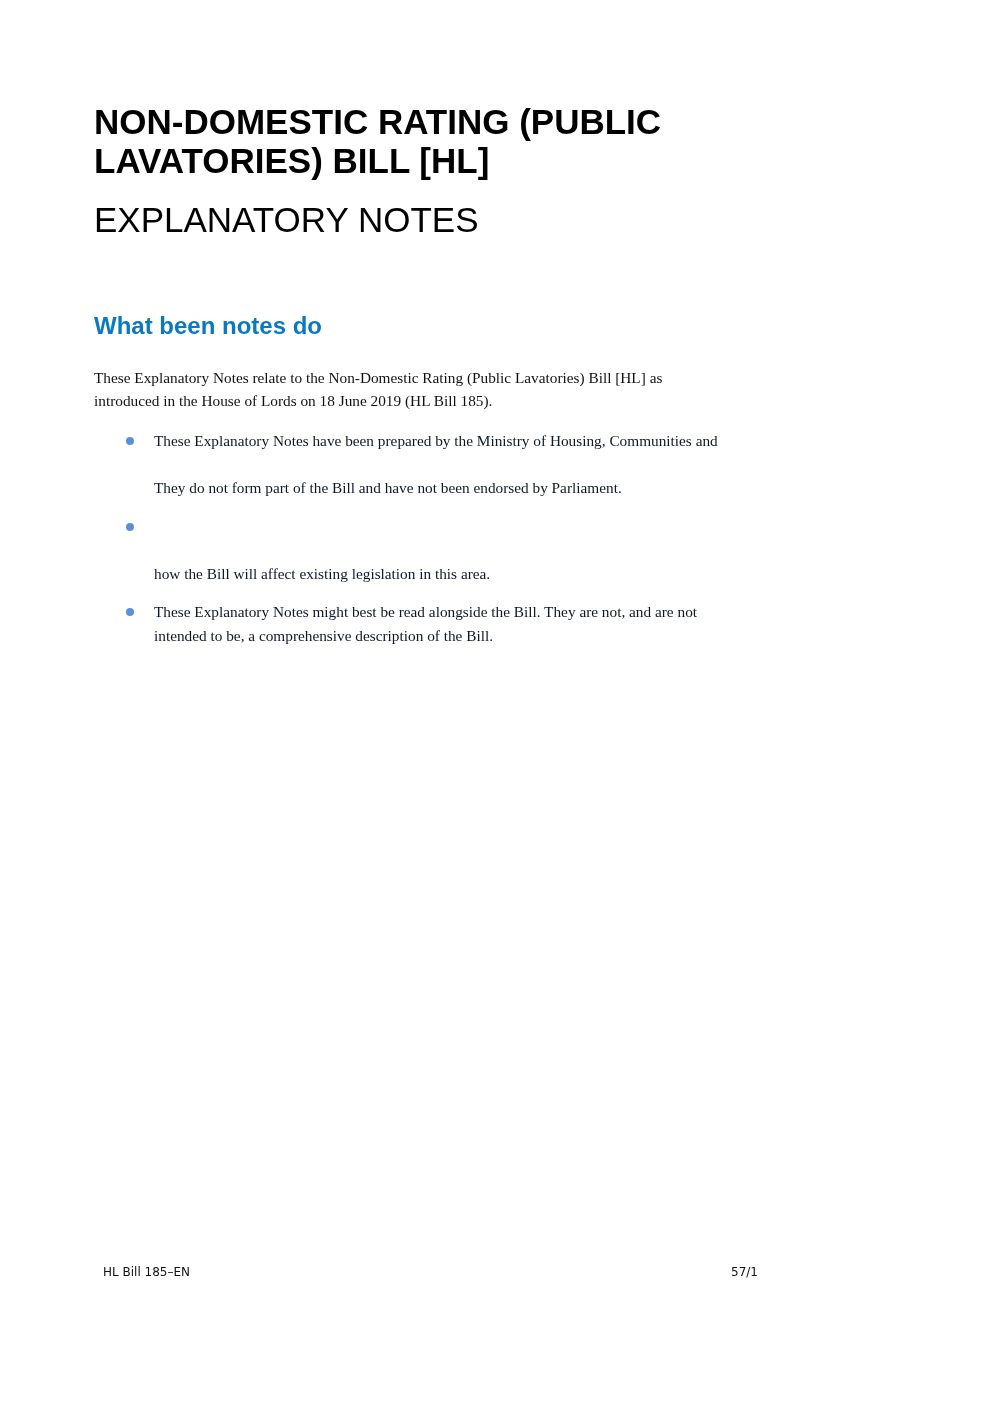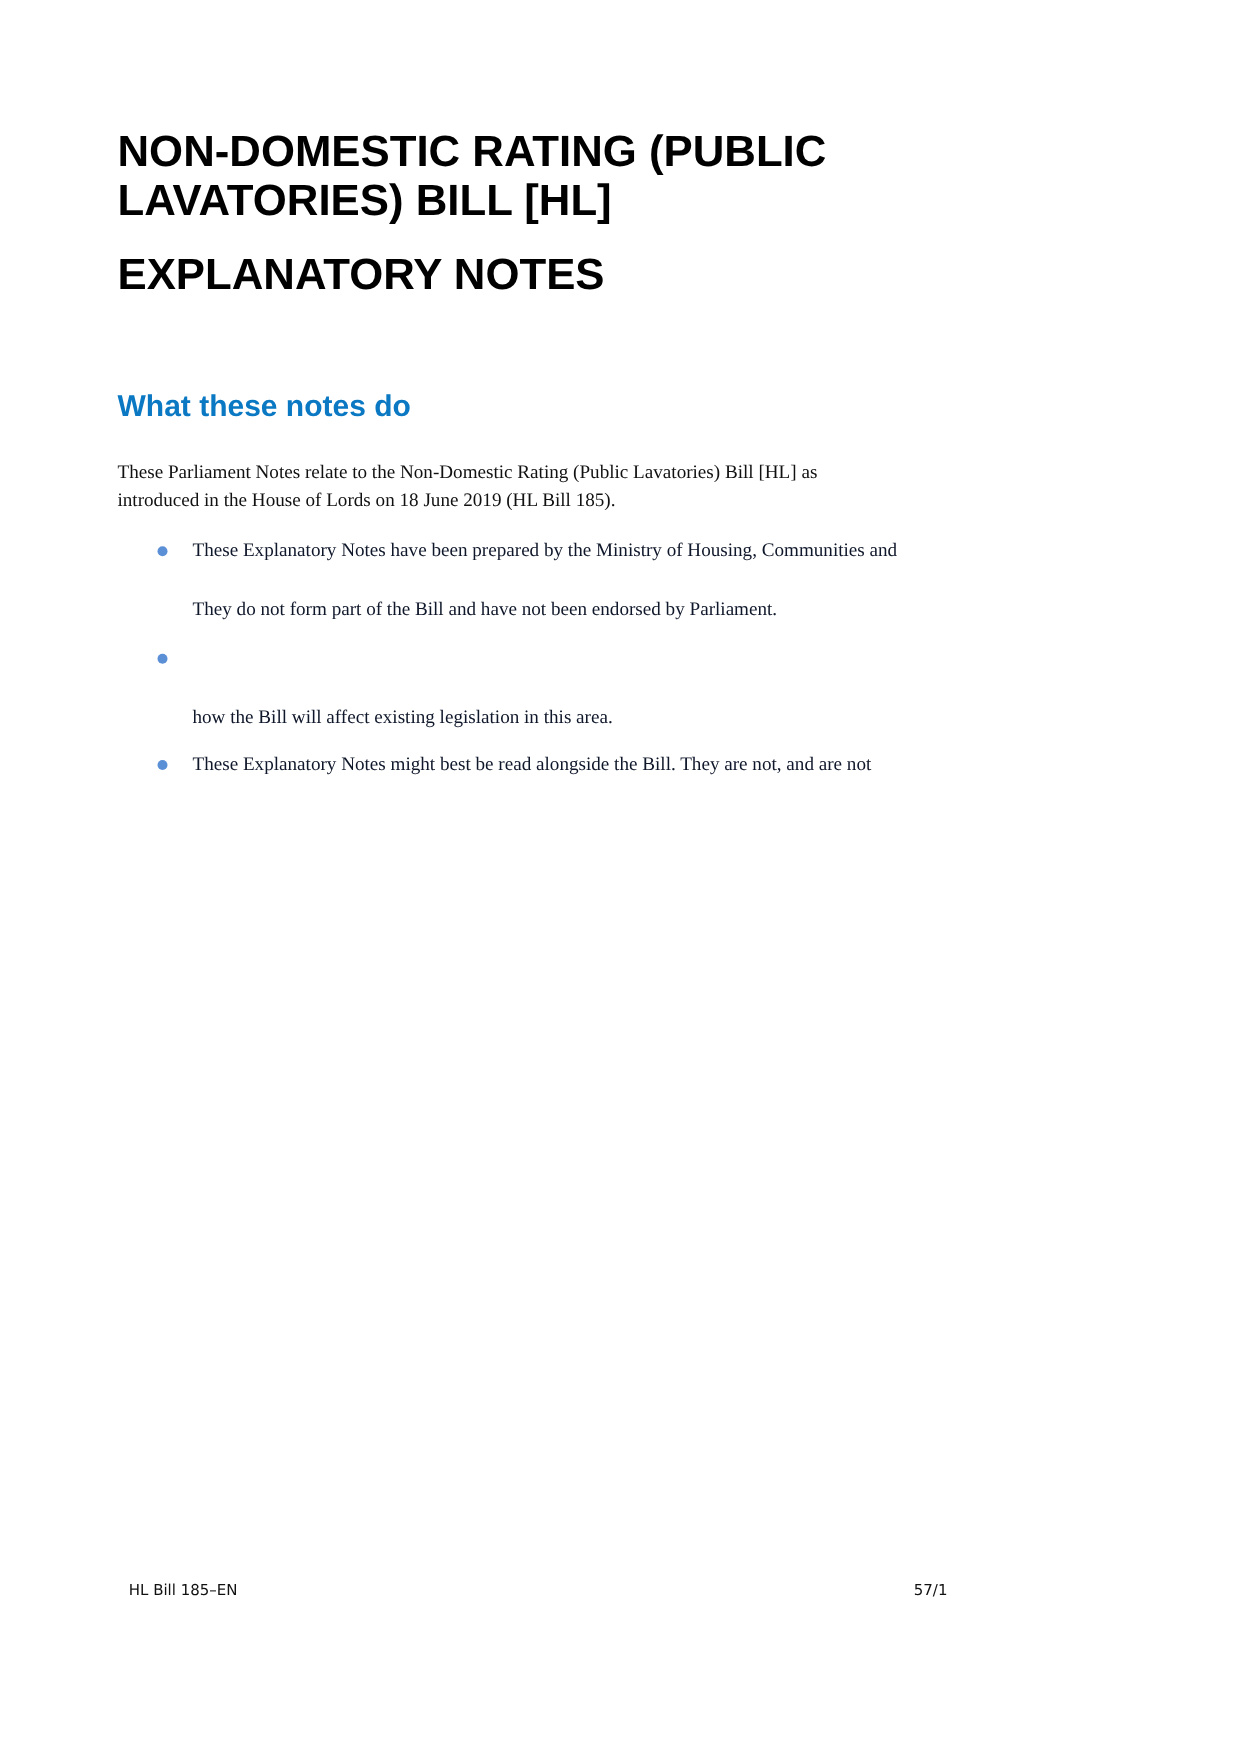--- a/index.html
+++ b/index.html
@@ -5,21 +5,21 @@
     html, body { margin: 0; padding: 0; background: #ffffff; }
     body { width: 991px; height: 1401px; position: relative; overflow: hidden; }
     .page { position: absolute; left: 0; top: 0; width: 991px; height: 1401px; background: #fff; }
     .title {
       position: absolute; left: 94px; top: 102px; width: 700px;
       font-family: "Liberation Sans", sans-serif; font-weight: bold;
       font-size: 35px; line-height: 39px; color: #000; margin: 0;
     }
     .subtitle {
       position: absolute; left: 94px; top: 200px;
-      font-family: "Liberation Sans", sans-serif; font-weight: bold;
+      font-family: "Liberation Sans", sans-serif; font-weight: normal;
       font-size: 35px; line-height: 40px; color: #000; margin: 0;
     }
     .section-heading {
       position: absolute; left: 94px; top: 311px;
       font-family: "Liberation Sans", sans-serif; font-weight: bold;
       font-size: 24px; line-height: 30px; color: #0a78c2; margin: 0;
     }
     .intro {
       position: absolute; left: 94px; top: 366px; width: 720px;
       font-family: "Liberation Serif", serif; font-size: 15.3px; line-height: 23px;
@@ -51,42 +51,43 @@
 
 <div class="page">
 
   <h1 class="title">
     <span>NON-DOMESTIC RATING (PUBLIC</span><br>
     <span>LAVATORIES) BILL [HL]</span>
   </h1>
 
   <h2 class="subtitle">EXPLANATORY NOTES</h2>
 
-  <h3 class="section-heading">What these notes do</h3>
+  <h3 class="section-heading">What been notes do</h3>
 
   <p class="intro">
-    <span>These Parliament Notes relate to the Non-Domestic Rating (Public Lavatories) Bill [HL] as</span><br>
+    <span>These Explanatory Notes relate to the Non-Domestic Rating (Public Lavatories) Bill [HL] as</span><br>
     <span>introduced in the House of Lords on 18 June 2019 (HL Bill 185).</span>
   </p>
 
   <ul class="bullets">
     <li class="bullet">
       <span class="bullet-dot"></span>
       <span>These Explanatory Notes have been prepared by the Ministry of Housing, Communities and</span><br>
       <br>
       <span>They do not form part of the Bill and have not been endorsed by Parliament.</span>
     </li>
     <li class="bullet">
       <span class="bullet-dot"></span>
       <br>
       <br>
       <span>how the Bill will affect existing legislation in this area.</span>
     </li>
     <li class="bullet">
       <span class="bullet-dot"></span>
       <span>These Explanatory Notes might best be read alongside the Bill. They are not, and are not</span><br>
+      <span>intended to be, a comprehensive description of the Bill.</span>
     </li>
   </ul>
 
   <div class="footer-left">HL Bill 185–EN</div>
   <div class="footer-right">57/1</div>
 
 </div>
 
 </body></html>

